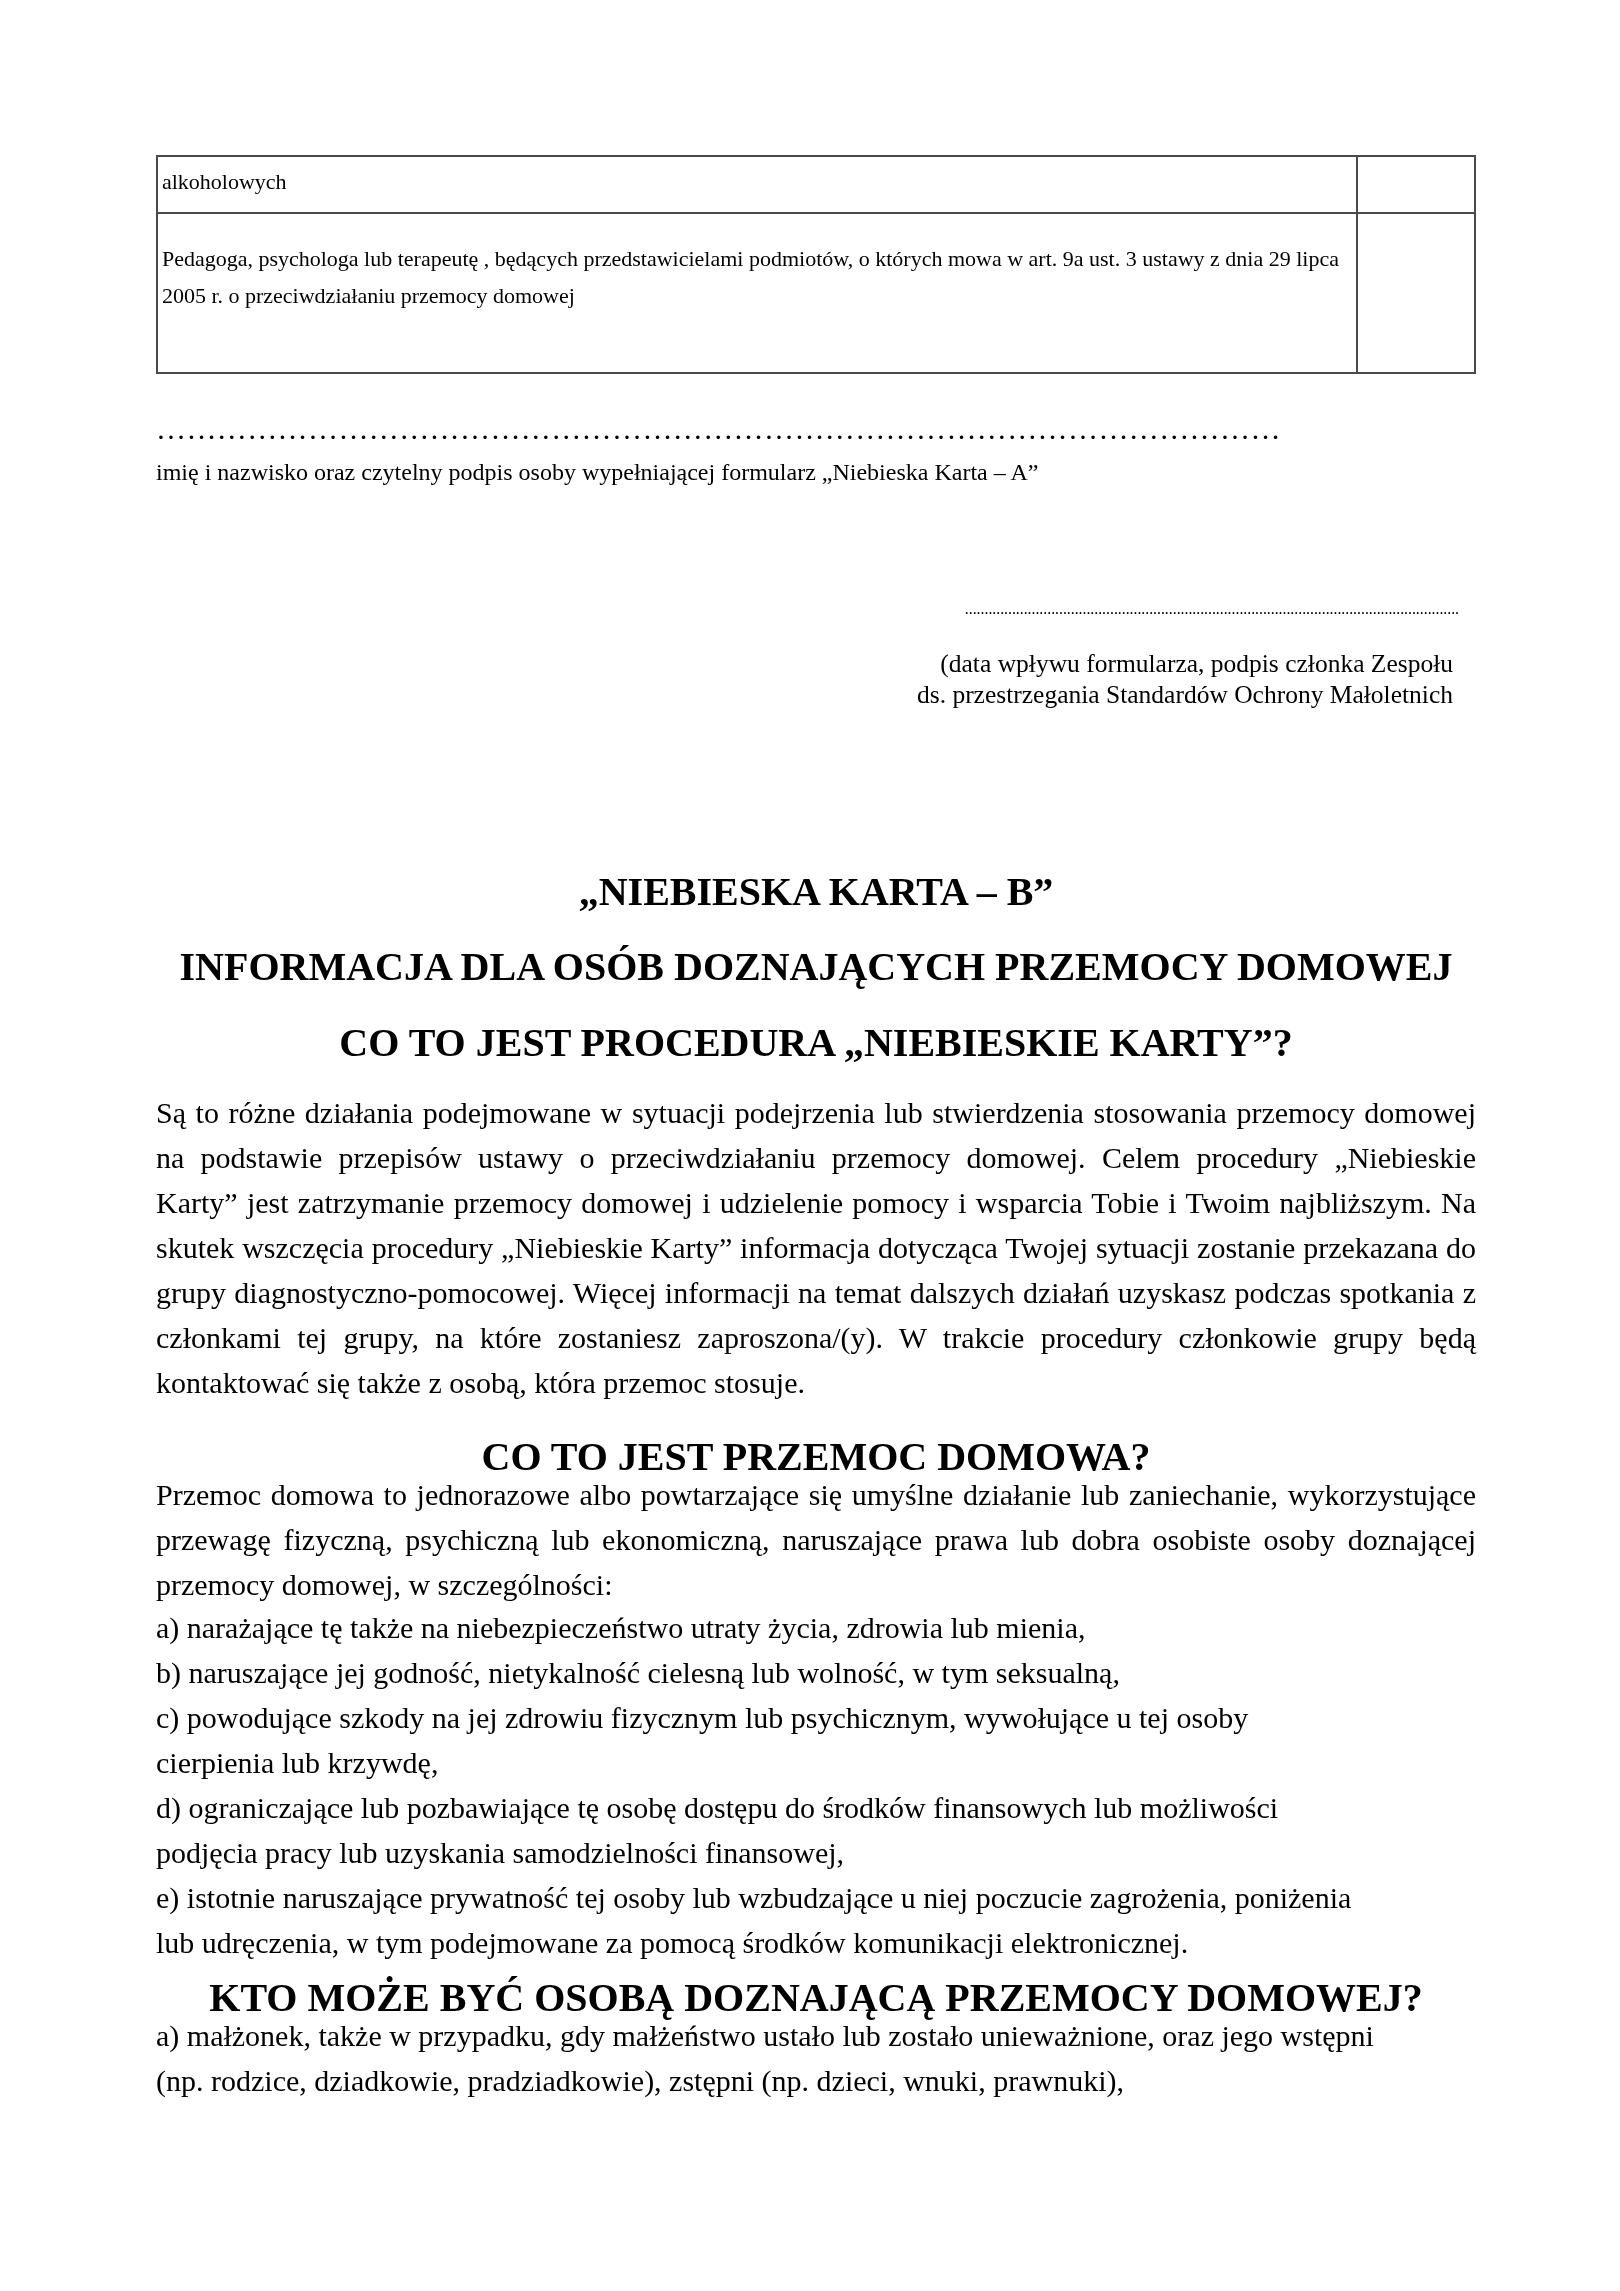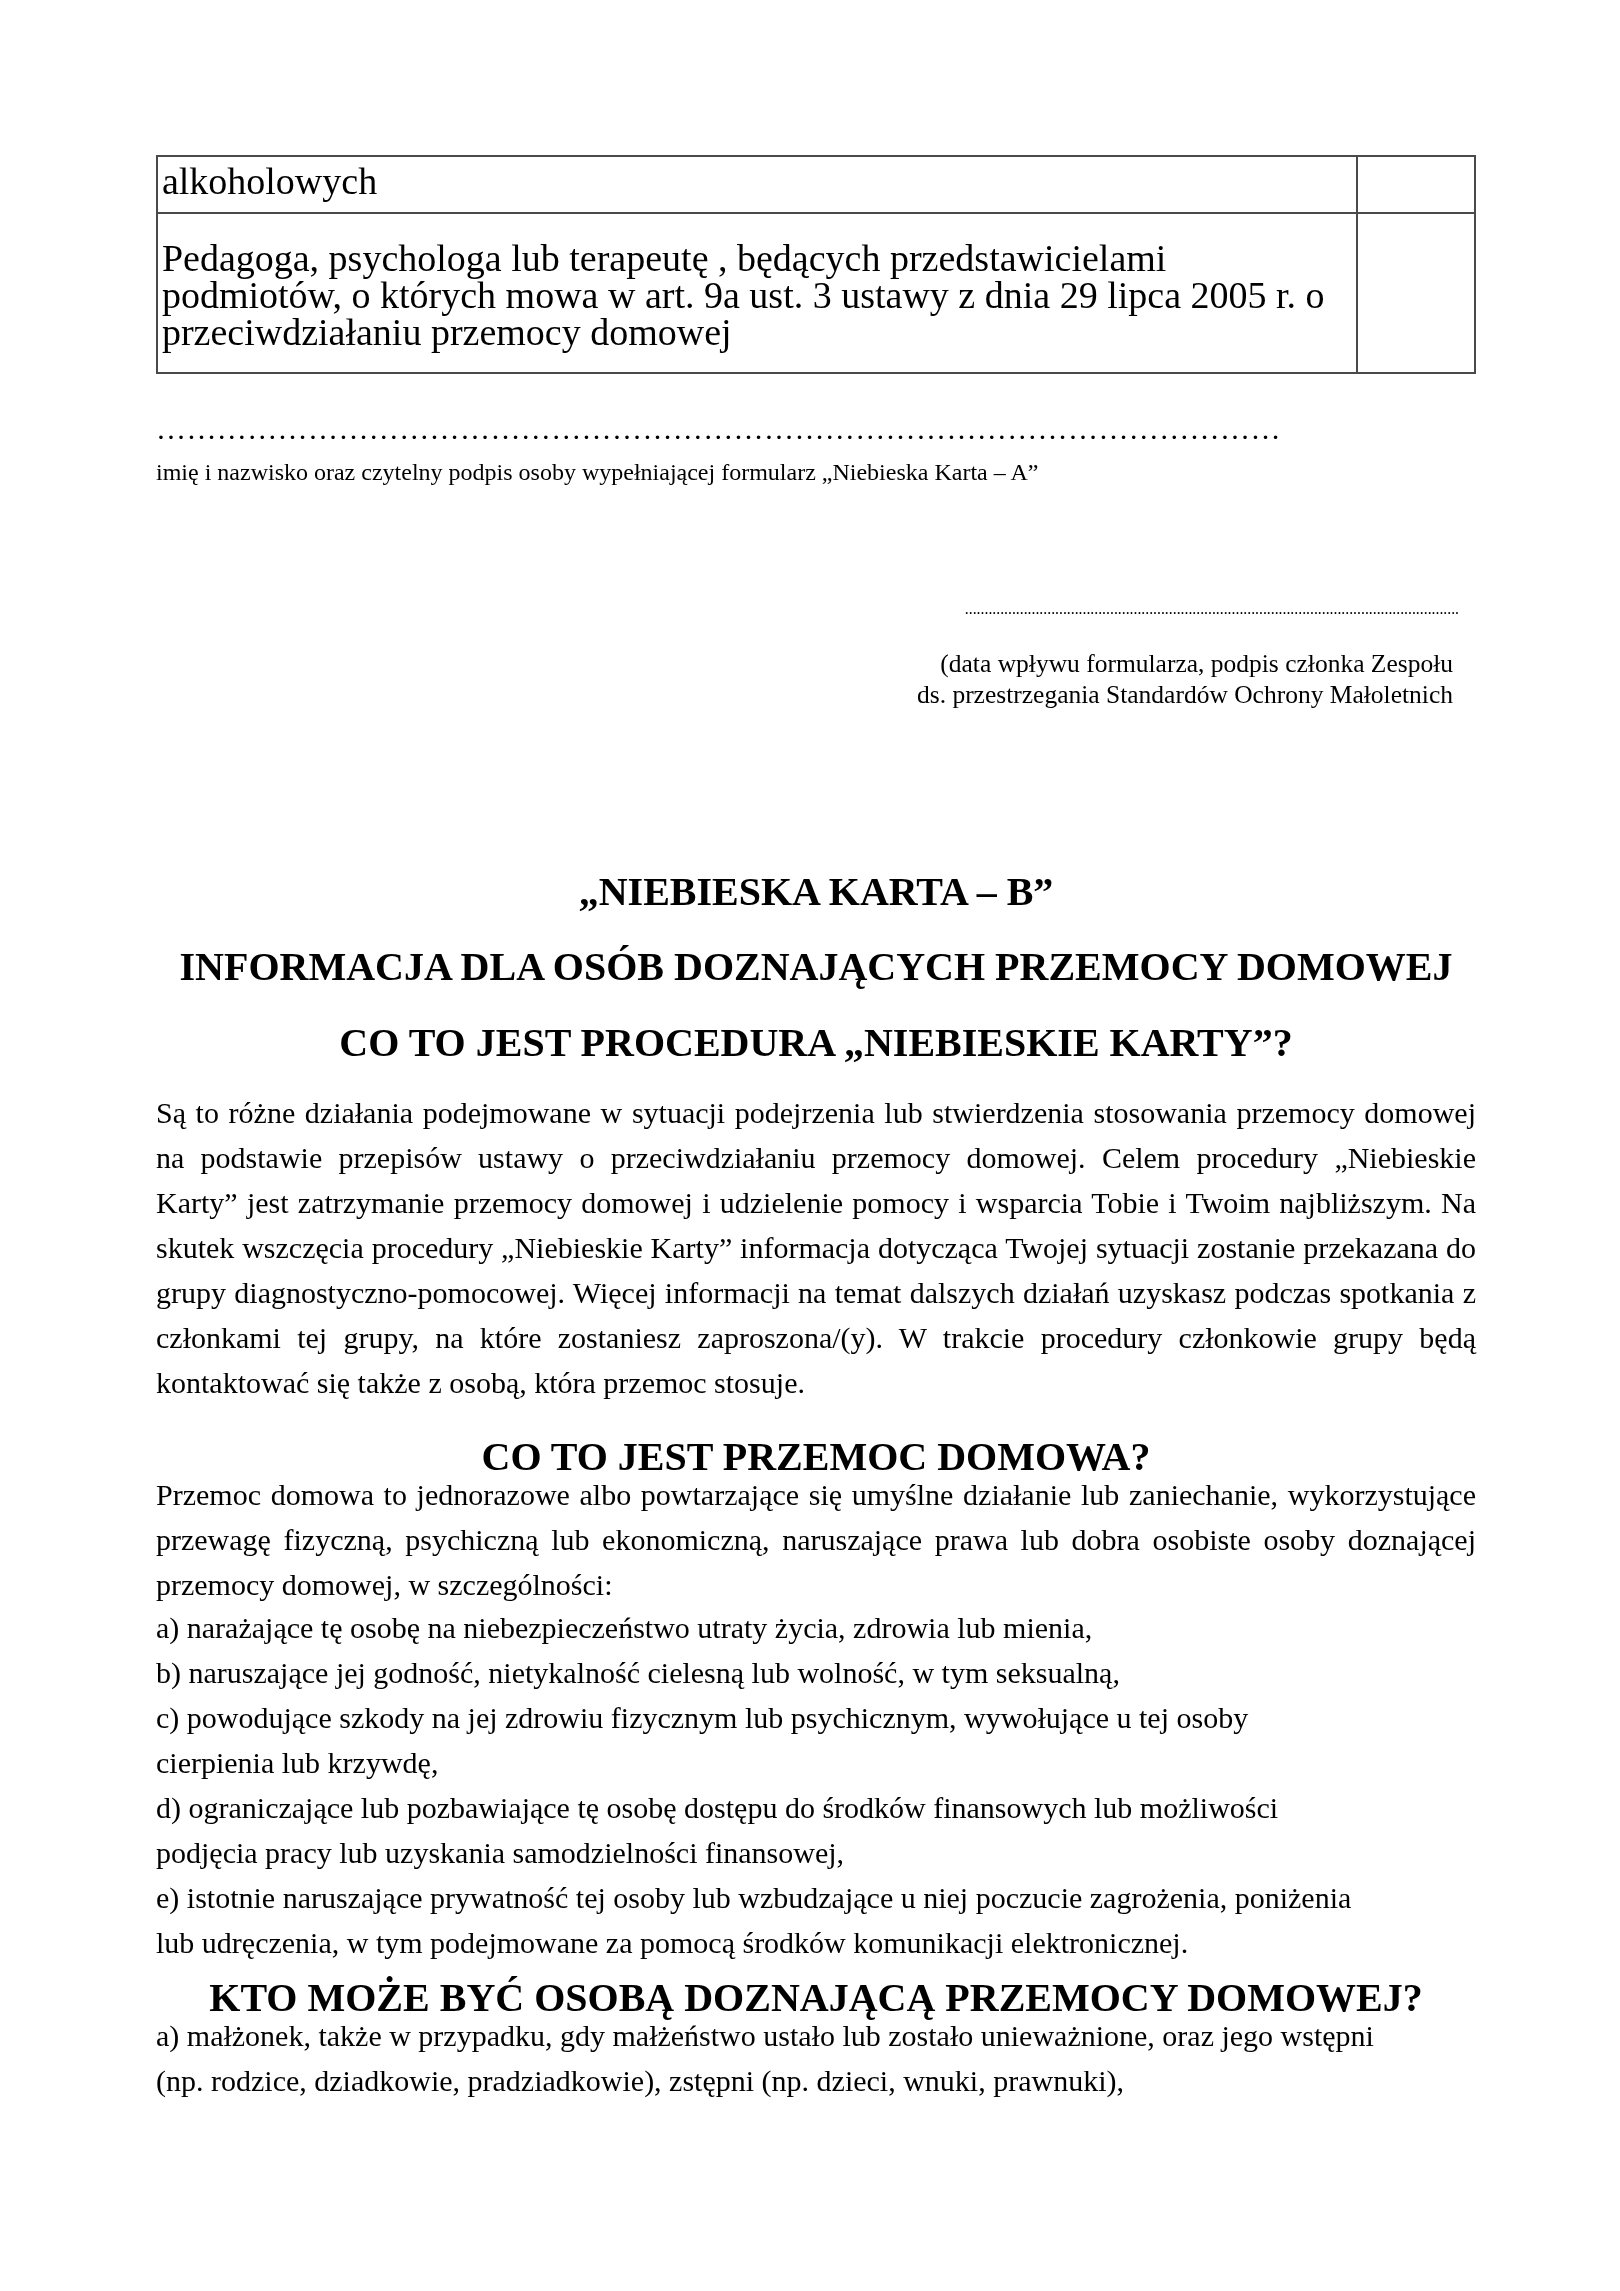--- a/index.html
+++ b/index.html
@@ -5,21 +5,21 @@
   html, body { margin: 0; padding: 0; background: #ffffff; }
   body {
     width: 1620px; height: 2292px; position: relative; overflow: hidden;
     font-family: "Liberation Serif", "DejaVu Serif", serif; color: #000;
   }
   .page { position: absolute; left: 0; top: 0; width: 1620px; height: 2292px; }
 
   
   .tbl {
     position: absolute; left: 156px; top: 155px; width: 1320px;
-    border-collapse: collapse; font-size: 38px; line-height: 37px;
+    border-collapse: collapse; font-size: 22px; line-height: 37px;
   }
   .tbl td { border: 2px solid #4a4a4a; vertical-align: top; padding: 3.9px 5.9px 7.8px 3.9px; }
   .tbl td.check { width: 106px; }
   .tbl tr.r1 td { height: 41px; padding-top: 5.9px; }
   .tbl tr.r2 td { height: 125px; padding-top: 26px; }
 
   .dots-left {
     position: absolute; left: 156px; top: 412px; font-size: 30px; letter-spacing: 0.4px;
     white-space: nowrap;
   }
@@ -77,21 +77,21 @@
   <div class="h" style="top:868px;">„NIEBIESKA KARTA – B”</div>
   <div class="h" style="top:943px;">INFORMACJA DLA OSÓB DOZNAJĄCYCH PRZEMOCY DOMOWEJ</div>
   <div class="h" style="top:1019px;">CO TO JEST PROCEDURA „NIEBIESKIE KARTY”?</div>
 
   <div class="para" style="top:1090px;">Są to różne działania podejmowane w sytuacji podejrzenia lub stwierdzenia stosowania przemocy domowej na podstawie przepisów ustawy o przeciwdziałaniu przemocy domowej. Celem procedury „Niebieskie Karty” jest zatrzymanie przemocy domowej i udzielenie pomocy i wsparcia Tobie i Twoim najbliższym. Na skutek wszczęcia procedury „Niebieskie Karty” informacja dotycząca Twojej sytuacji zostanie przekazana do grupy diagnostyczno-pomocowej. Więcej informacji na temat dalszych działań uzyskasz podczas spotkania z członkami tej grupy, na które zostaniesz zaproszona/(y). W trakcie procedury członkowie grupy będą kontaktować się także z osobą, która przemoc stosuje.</div>
 
   <div class="h" style="top:1433px;">CO TO JEST PRZEMOC DOMOWA?</div>
   <div class="para" style="top:1472px;">Przemoc domowa to jednorazowe albo powtarzające się umyślne działanie lub zaniechanie, wykorzystujące przewagę fizyczną, psychiczną lub ekonomiczną, naruszające prawa lub dobra osobiste osoby doznającej przemocy domowej, w szczególności:</div>
 
   <div class="lines" style="top:1605px;">
-    <div>a) narażające tę osobę na niebezpieczeństwo utraty życia, zdrowia lub mienia,</div>
+    <div>a) narażające tę także na niebezpieczeństwo utraty życia, zdrowia lub mienia,</div>
     <div>b) naruszające jej godność, nietykalność cielesną lub wolność, w tym seksualną,</div>
     <div>c) powodujące szkody na jej zdrowiu fizycznym lub psychicznym, wywołujące u tej osoby</div>
     <div>cierpienia lub krzywdę,</div>
     <div>d) ograniczające lub pozbawiające tę osobę dostępu do środków finansowych lub możliwości</div>
     <div>podjęcia pracy lub uzyskania samodzielności finansowej,</div>
     <div>e) istotnie naruszające prywatność tej osoby lub wzbudzające u niej poczucie zagrożenia, poniżenia</div>
     <div>lub udręczenia, w tym podejmowane za pomocą środków komunikacji elektronicznej.</div>
   </div>
 
   <div class="h" style="top:1974px;">KTO MOŻE BYĆ OSOBĄ DOZNAJĄCĄ PRZEMOCY DOMOWEJ?</div>

